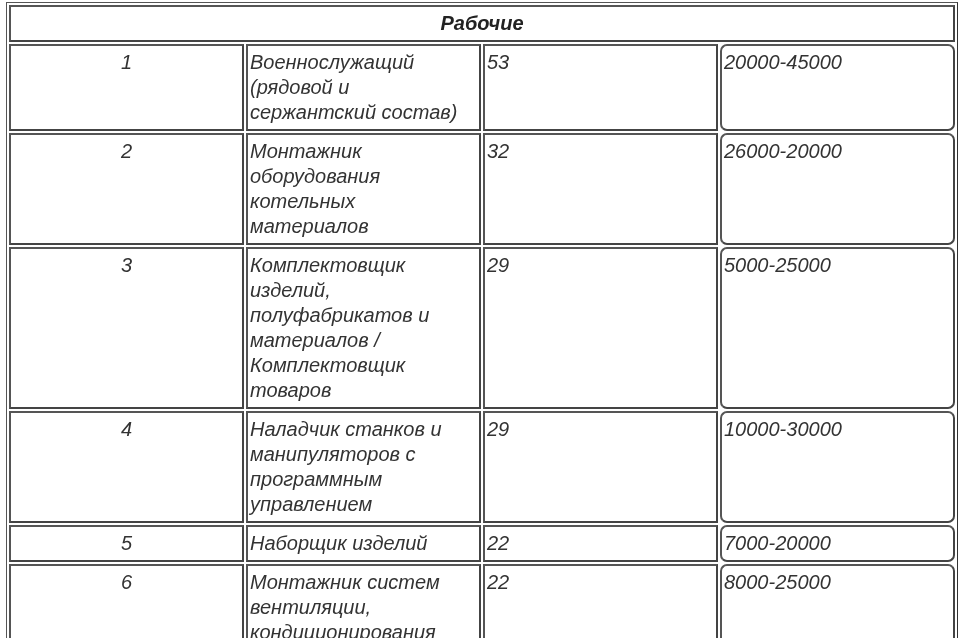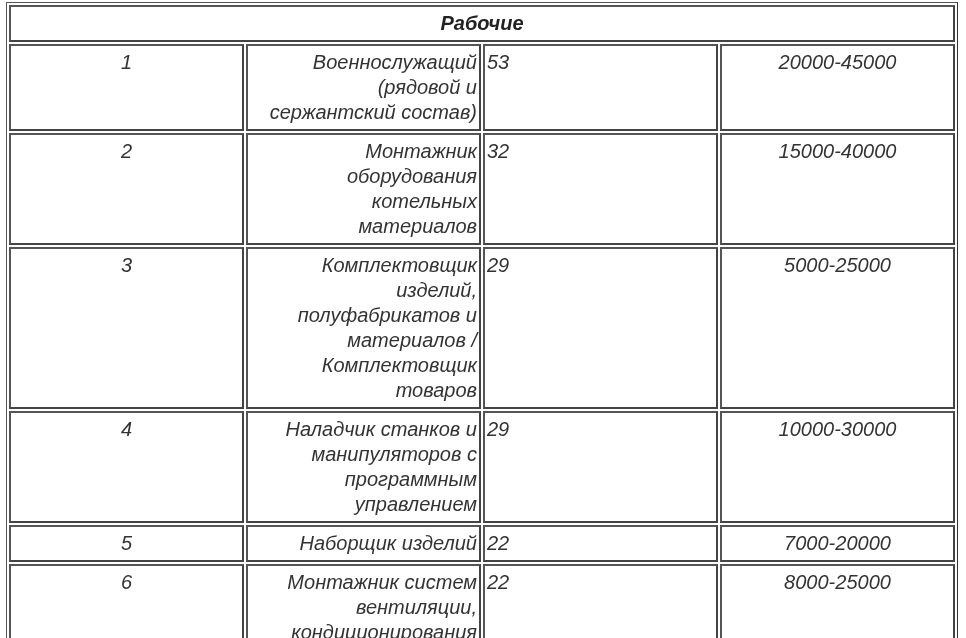--- a/index.html
+++ b/index.html
@@ -20,43 +20,43 @@
     }
     table.jobs td {
       border: 2px solid #444;
       border-top-color: #555; border-left-color: #555;
       padding: 4px 2px;
       vertical-align: top;
       line-height: 25px;
     }
     td.hdr { text-align: center; font-weight: bold; color: #222; line-height: 24px; }
     td.num { text-align: center; width: 78px; }
-    td.name { width: 513px; padding-left: 2px; text-align: right; }
+    td.name { width: 513px; padding-left: 2px; }
     td.count { text-align: left; width: 158px; }
-    td.range { text-align: center; }
+    td.range { text-align: left; border-radius: 7px; }
   </style>
 </head>
 <body>
 
 <table class="jobs">
   <tbody>
     <tr>
       <td class="hdr" colspan="4">Рабочие</td>
     </tr>
     <tr>
         <td class="num">1</td>
         <td class="name" style="height:50px">Военнослужащий (рядовой и сержантский состав)</td>
         <td class="count">53</td>
         <td class="range">20000-45000</td>
       </tr>
     <tr>
         <td class="num">2</td>
         <td class="name" style="height:50px">Монтажник оборудования котельных материалов</td>
         <td class="count">32</td>
-        <td class="range">15000-40000</td>
+        <td class="range">26000-20000</td>
       </tr>
     <tr>
         <td class="num">3</td>
         <td class="name" style="height:50px">Комплектовщик изделий, полуфабрикатов и материалов /Комплектовщик товаров</td>
         <td class="count">29</td>
         <td class="range">5000-25000</td>
       </tr>
     <tr>
         <td class="num">4</td>
         <td class="name" style="height:50px">Наладчик станков и манипуляторов с программным управлением</td>

